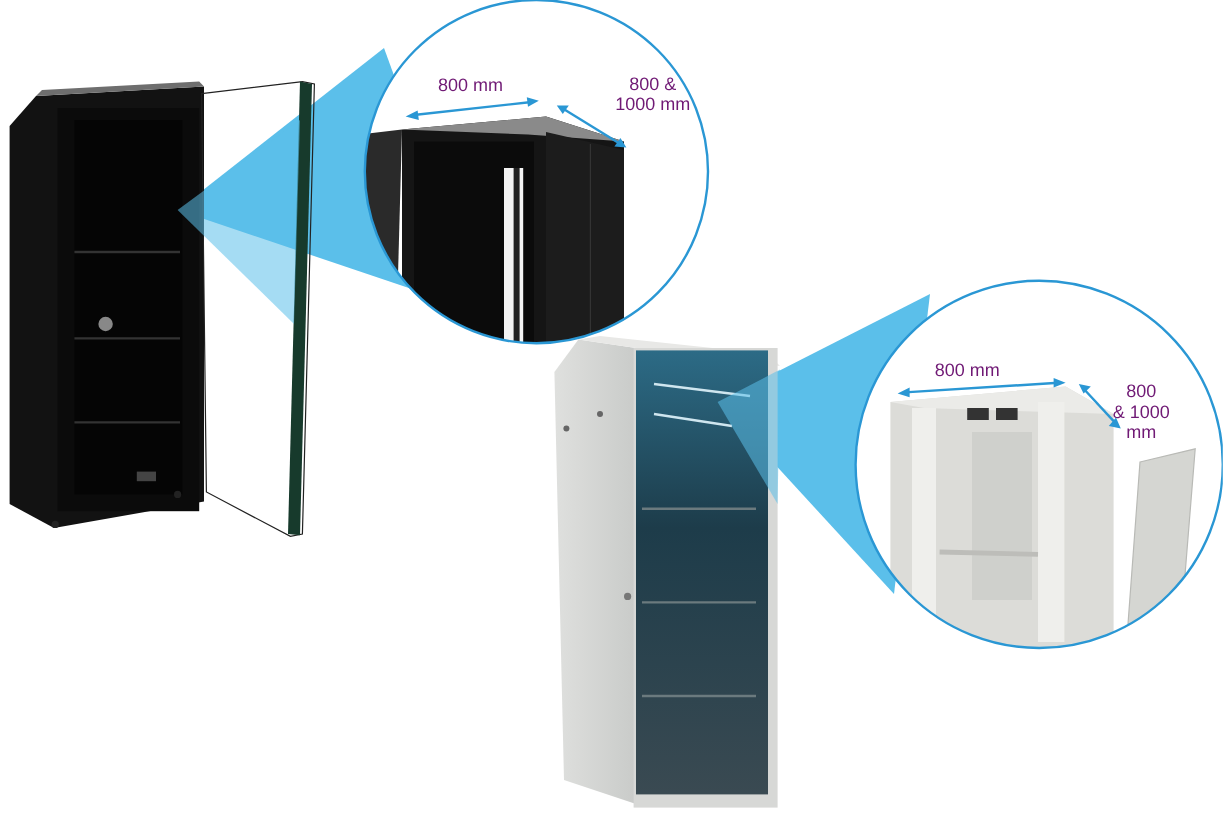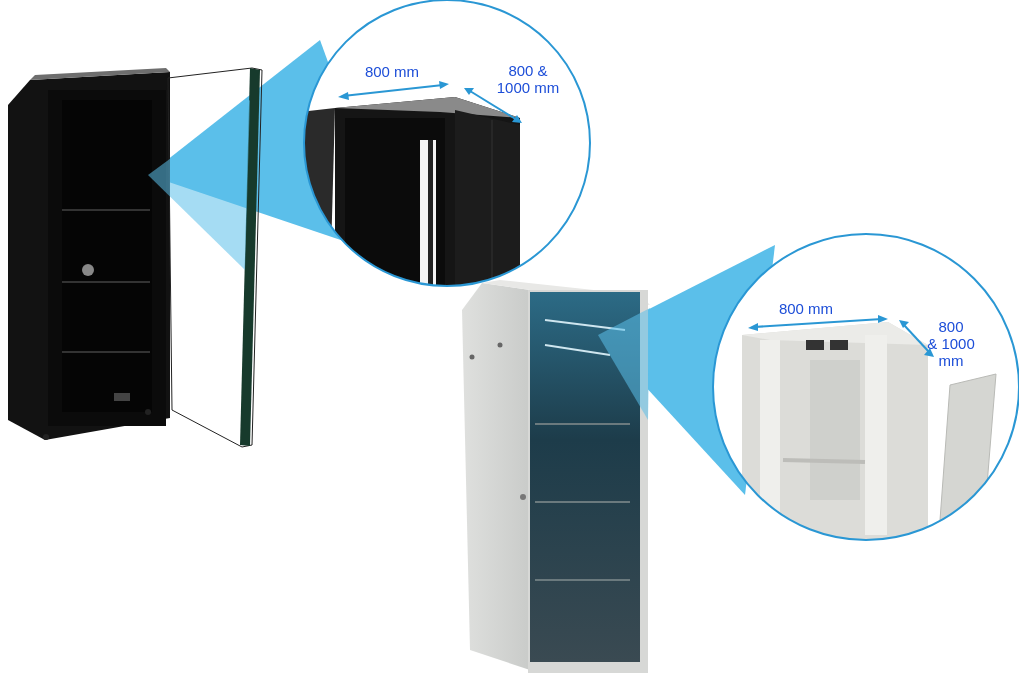--- a/index.html
+++ b/index.html
@@ -1,18 +1,18 @@
 <!DOCTYPE html>
 <html><head>
 <meta charset="utf-8">
 <style>
   html, body { margin:0; padding:0; background:#ffffff; }
   body { width:1019px; height:686px; position:relative; overflow:hidden; font-family:"Liberation Sans", sans-serif; }
   svg { position:absolute; left:0; top:0; }
-  .label { position:absolute; color:#1d4ed8; font-size:15px; line-height:17px; text-align:center; white-space:pre-line; }
+  .label { position:absolute; color:#701a75; font-size:15px; line-height:17px; text-align:center; white-space:pre-line; }
 </style>
 </head>
 <body>
 
 <svg width="1019" height="686" viewBox="0 0 1019 686">
   <defs>
     <clipPath id="c1">
         <circle cx="447" cy="143" r="143"></circle>
       </clipPath>
     <clipPath id="c2">
@@ -106,18 +106,18 @@
     <line x1="754" y1="327" x2="882" y2="319"></line>
     <polygon points="748,328 758,323 758,331" stroke="none"></polygon>
     <polygon points="888,319 878,315 878,323" stroke="none"></polygon>
     <line x1="904" y1="325" x2="929" y2="352"></line>
     <polygon points="899,320 909,322 903,328" stroke="none"></polygon>
     <polygon points="934,357 924,355 930,348" stroke="none"></polygon>
   </g>
 </svg>
 
 <div class="label" style="left:352px;top:63px;width:80px;">800 mm</div>
-<div class="label" style="left:488px;top:62px;width:80px;">800 &amp;
+<div class="label" style="left:504px;top:62px;width:80px;">800 &amp;
 1000 mm</div>
 <div class="label" style="left:766px;top:300px;width:80px;">800 mm</div>
 <div class="label" style="left:918px;top:298px;width:66px;margin-top:20px;">800
 &amp; 1000
 mm</div>
 
 </body></html>

